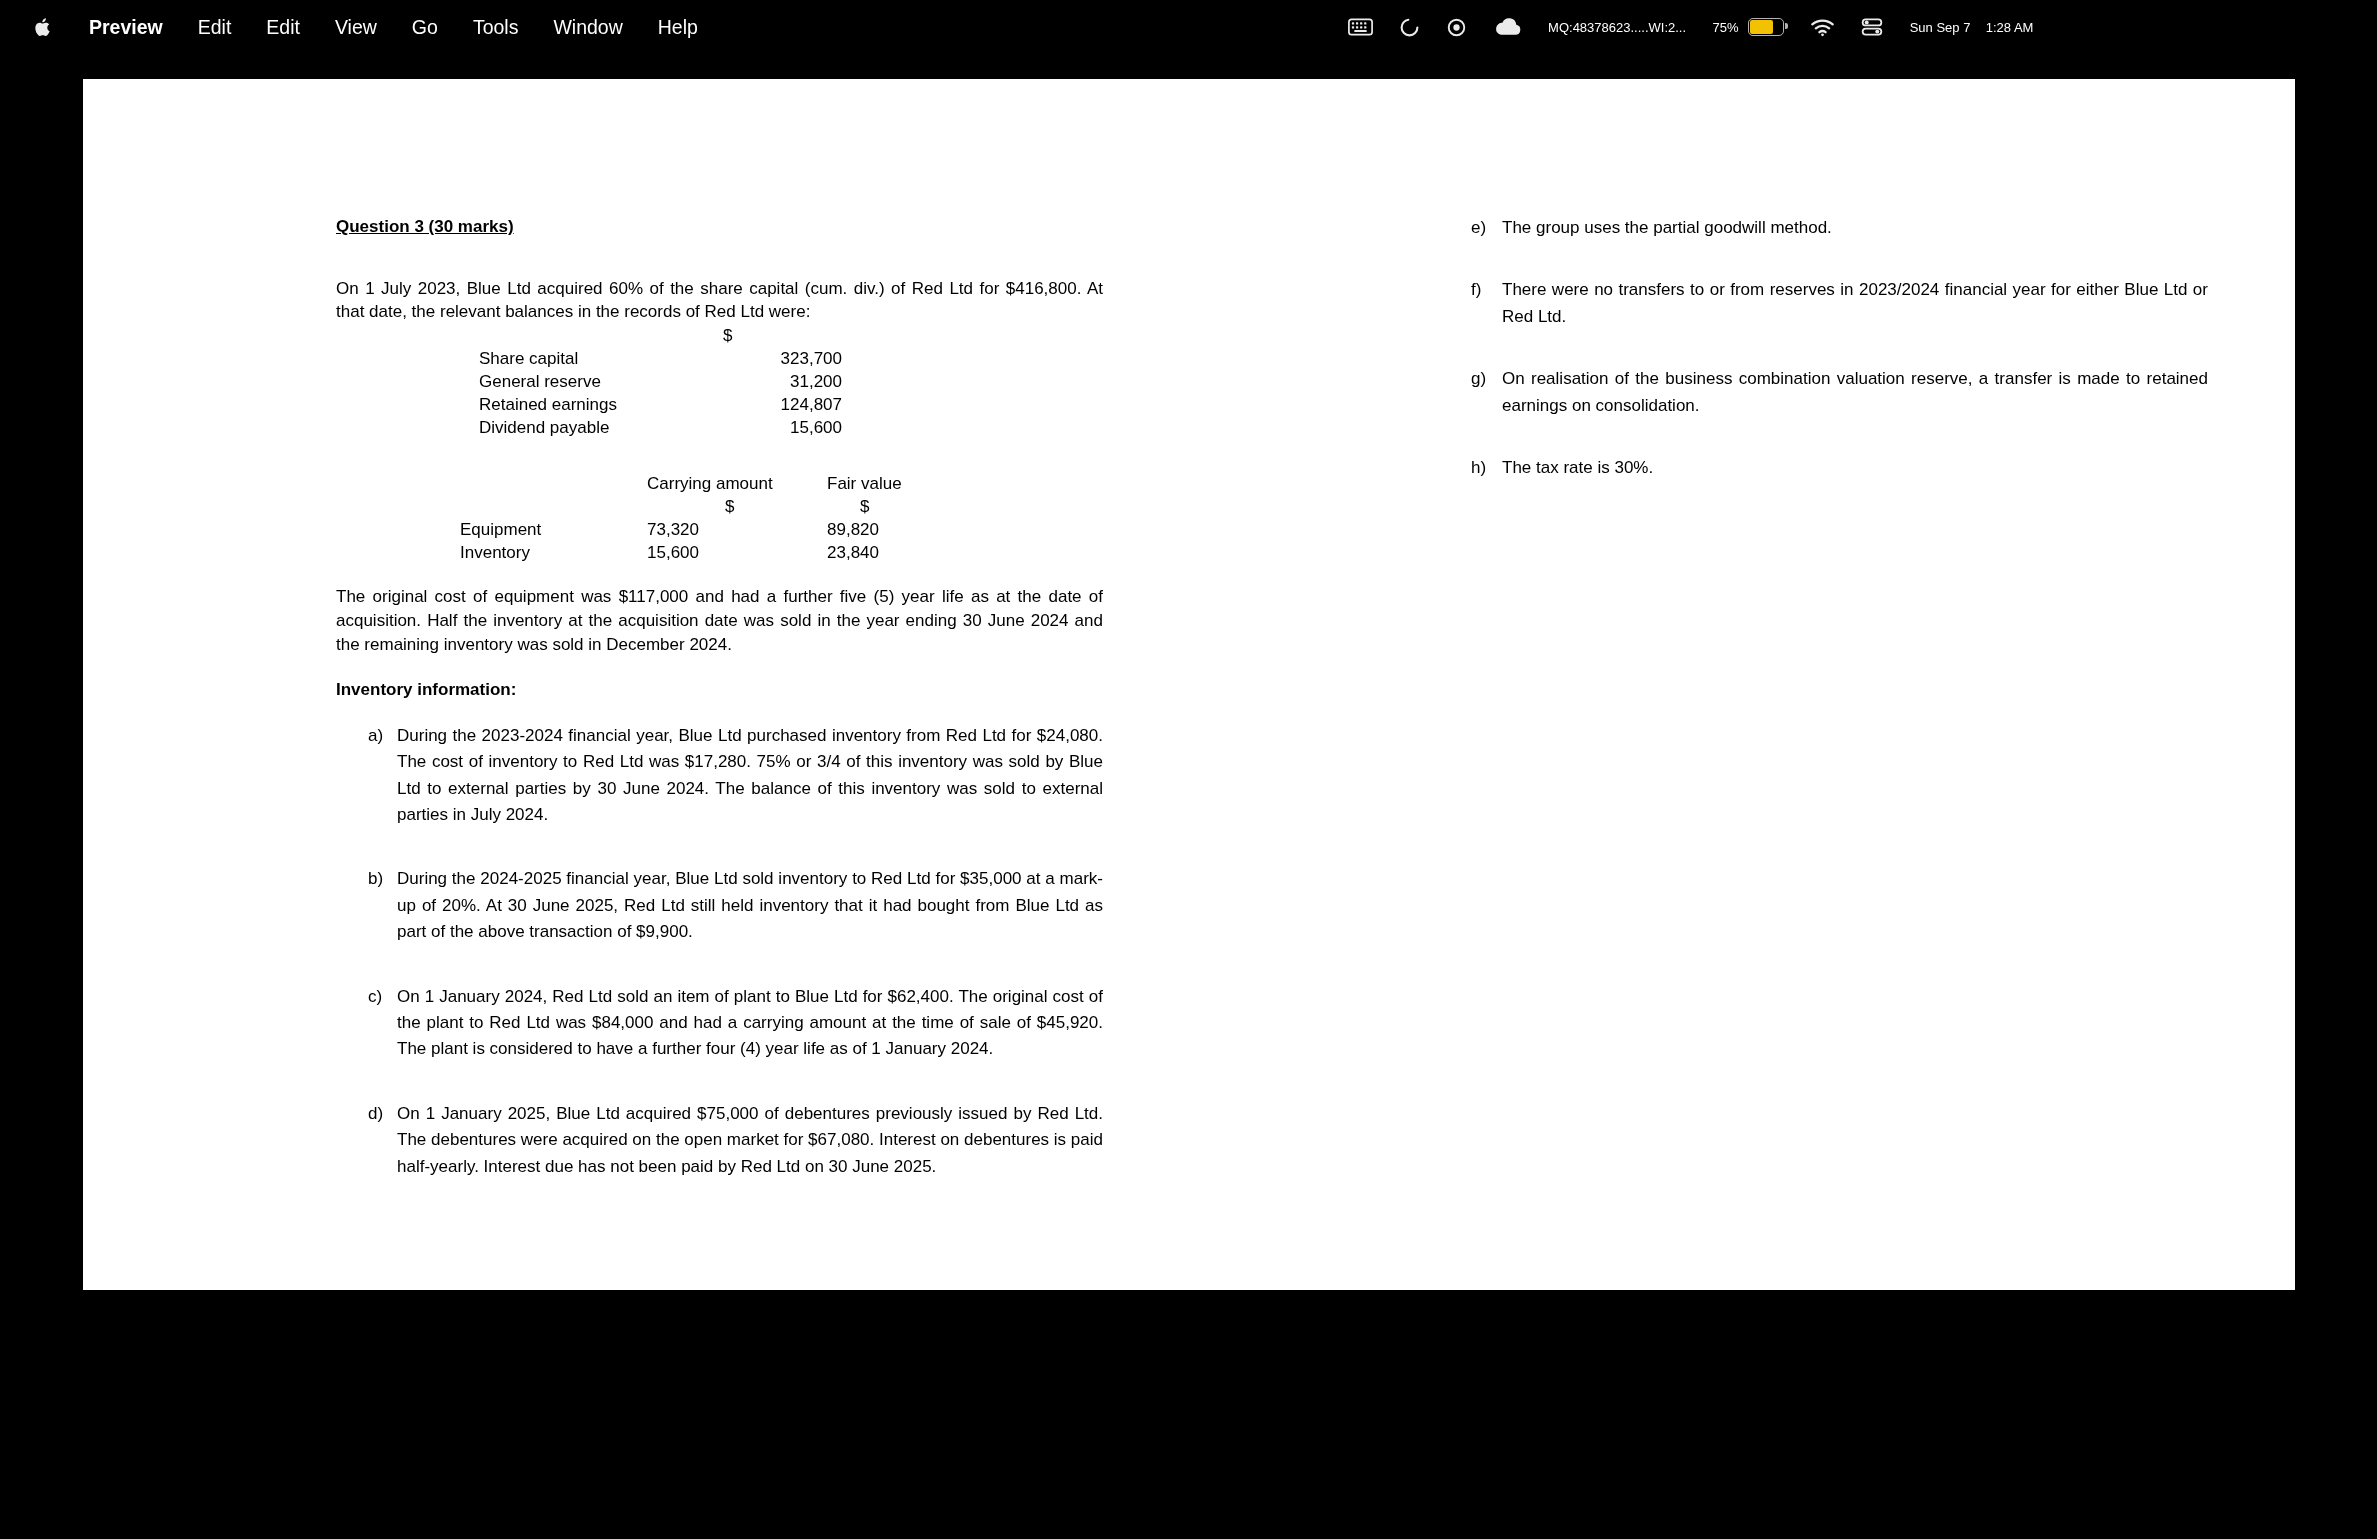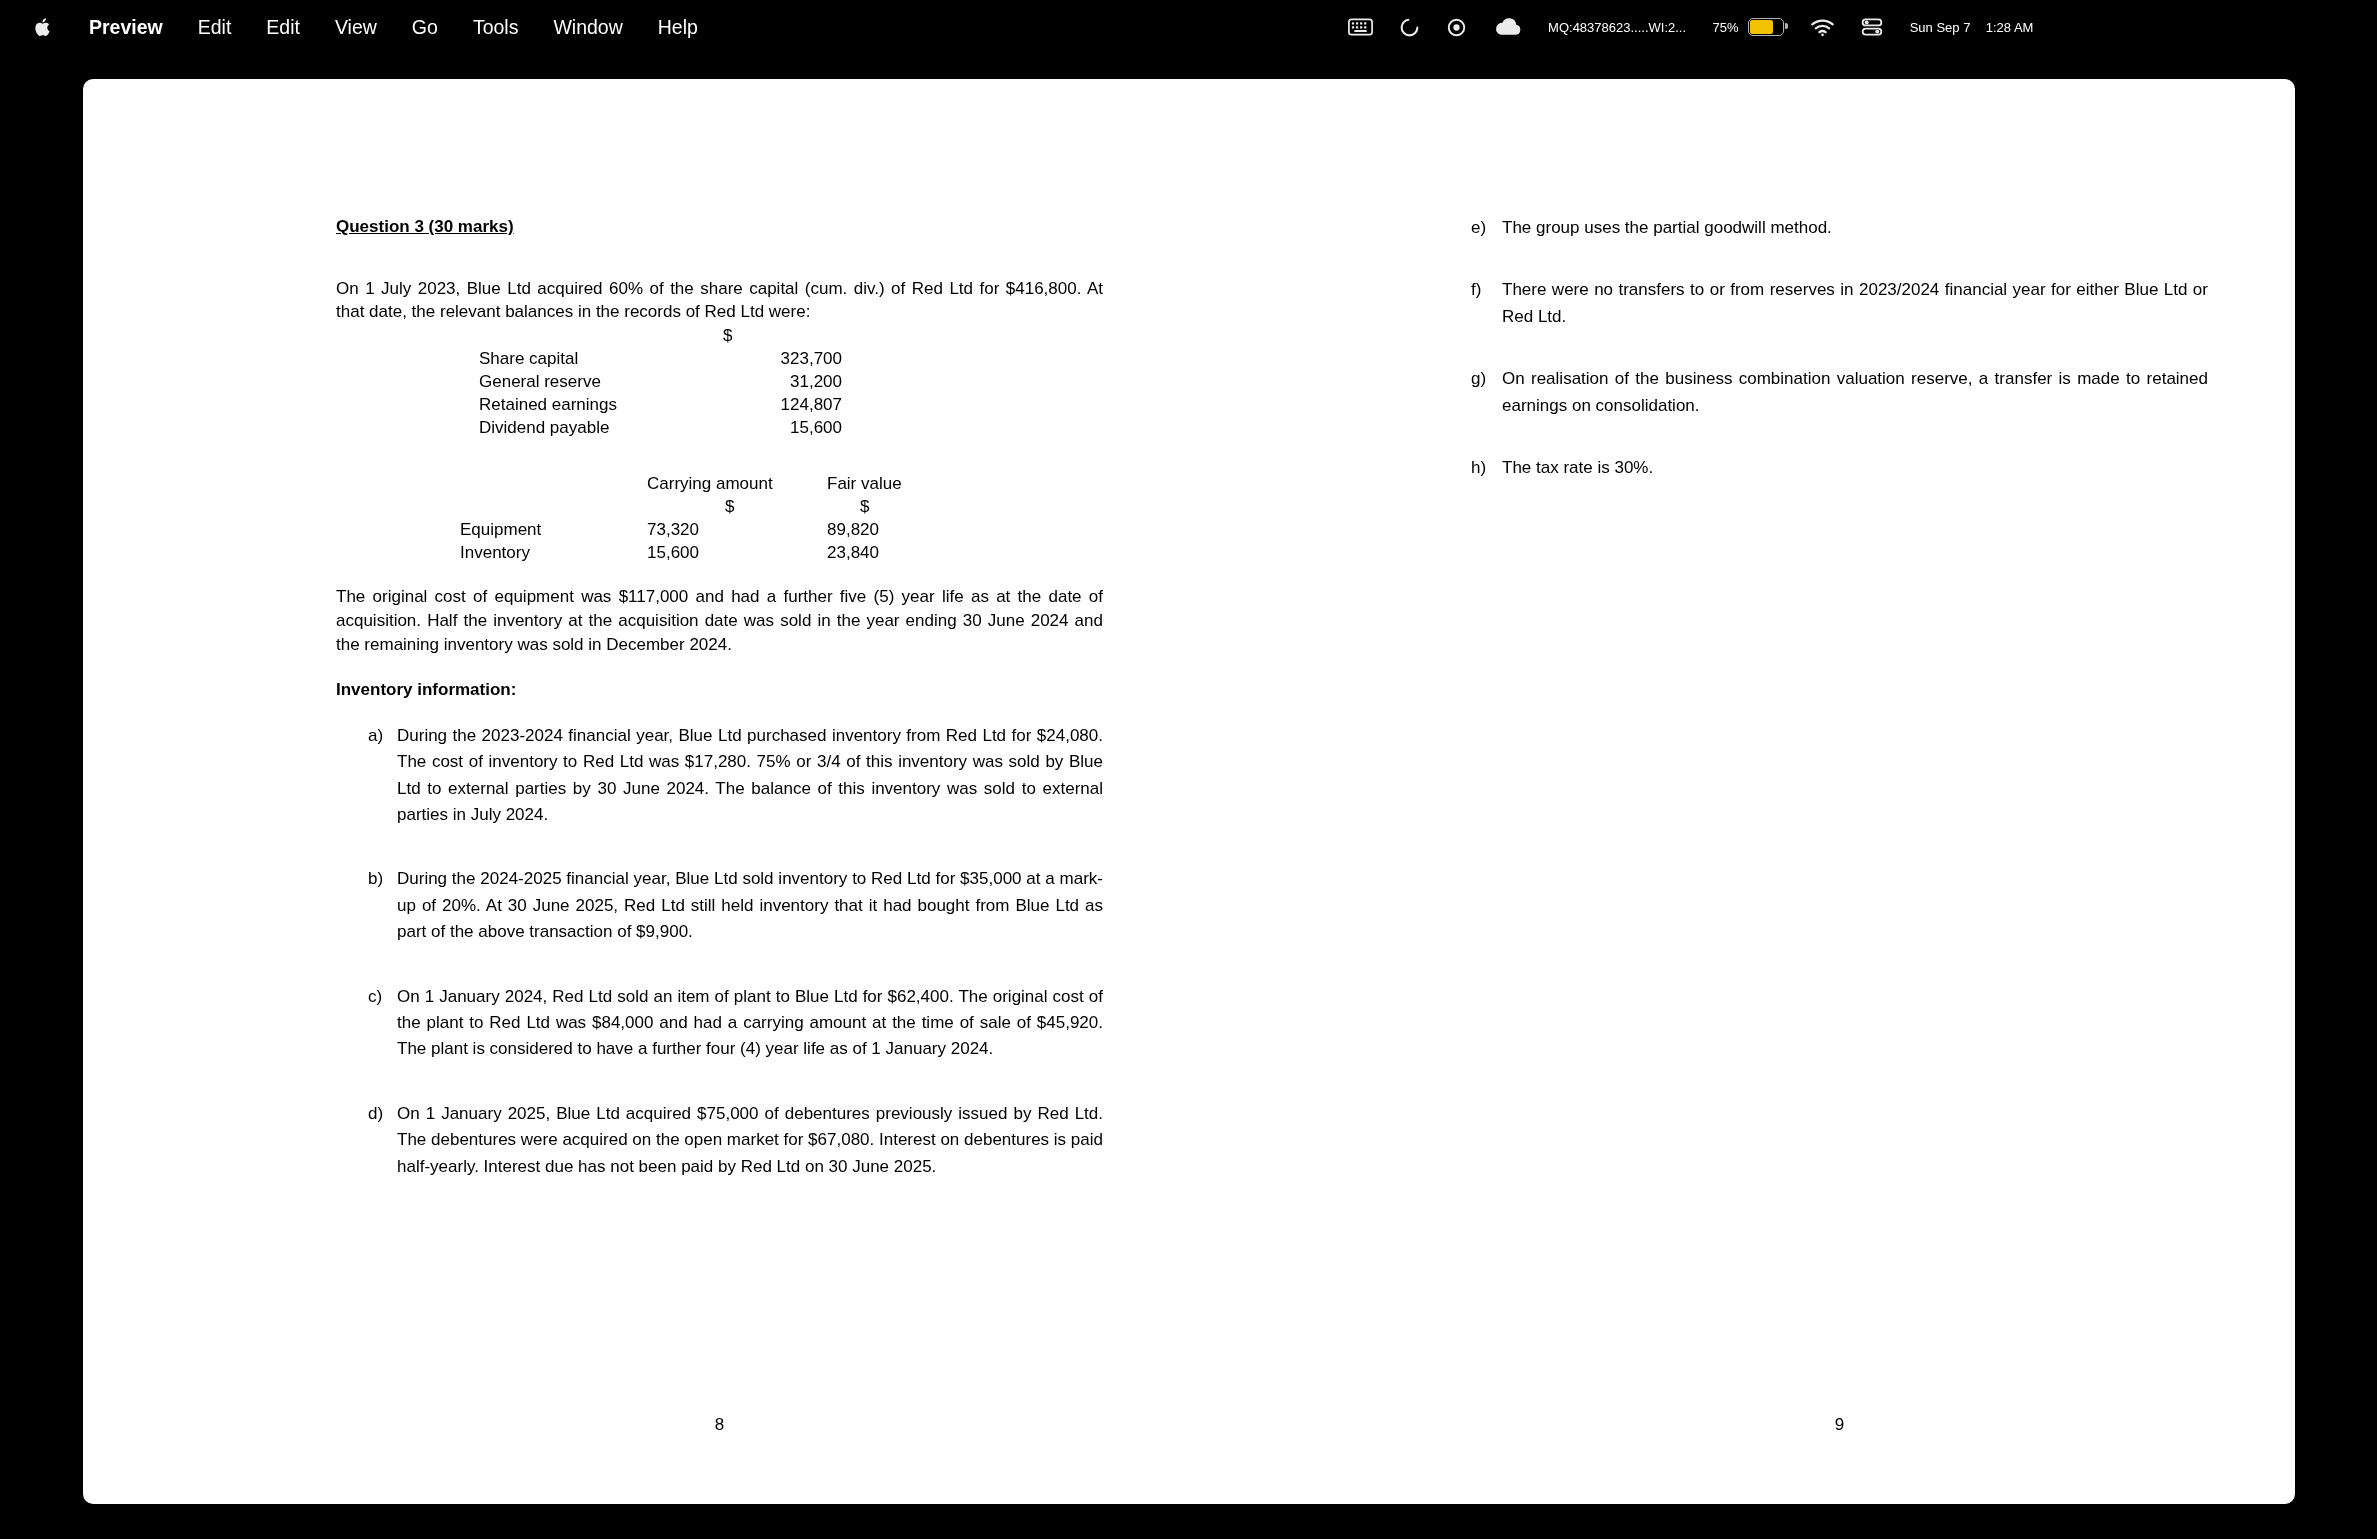--- a/index.html
+++ b/index.html
@@ -35,24 +35,24 @@
     background:rgba(255,255,255,.7); border-radius:0 2.1px 2.1px 0;
   }
   .battery-fill {
     position:absolute; left:1.4px; top:1.4px; bottom:1.4px; width:23px;
     background:var(--color-battery-fill, #f2c200); border-radius:2.1px;
   }
   .mb-clock { display:inline-flex; align-items:center; gap:15.3px; white-space:nowrap; }
 
   
   .window {
-    position:absolute; left:83px; top:79px; width:2212px; height:1425px;
+    position:absolute; left:83px; top:79px; width:2212px; height:1211px;
     background:var(--color-window-bg, #fff);
     color:var(--color-document-text, #000);
-    border-radius:10px;
+    border-radius:0;
   }
   .doc-col { position:absolute; top:0; font-size:17px; line-height:23.6px; }
   .col-left  { left:253px; width:767px; }
   .col-right { left:1388px; width:737px; }
 
   .q-heading { font-weight:700; text-decoration:underline; margin-top:136px; margin-bottom:38px; }
   .para { text-align:justify; }
   .para-intro      { margin-bottom:0; }
   .para-fvintro    { margin-top:40px; }
   .para-equipment  { margin-top:21.6px; }

